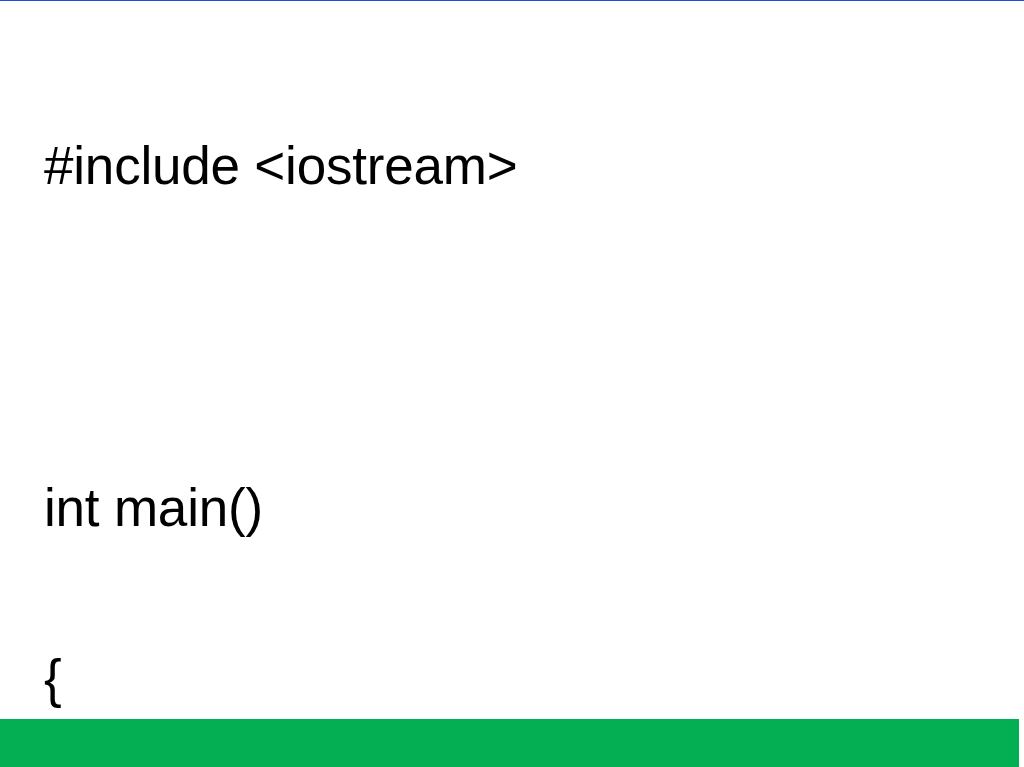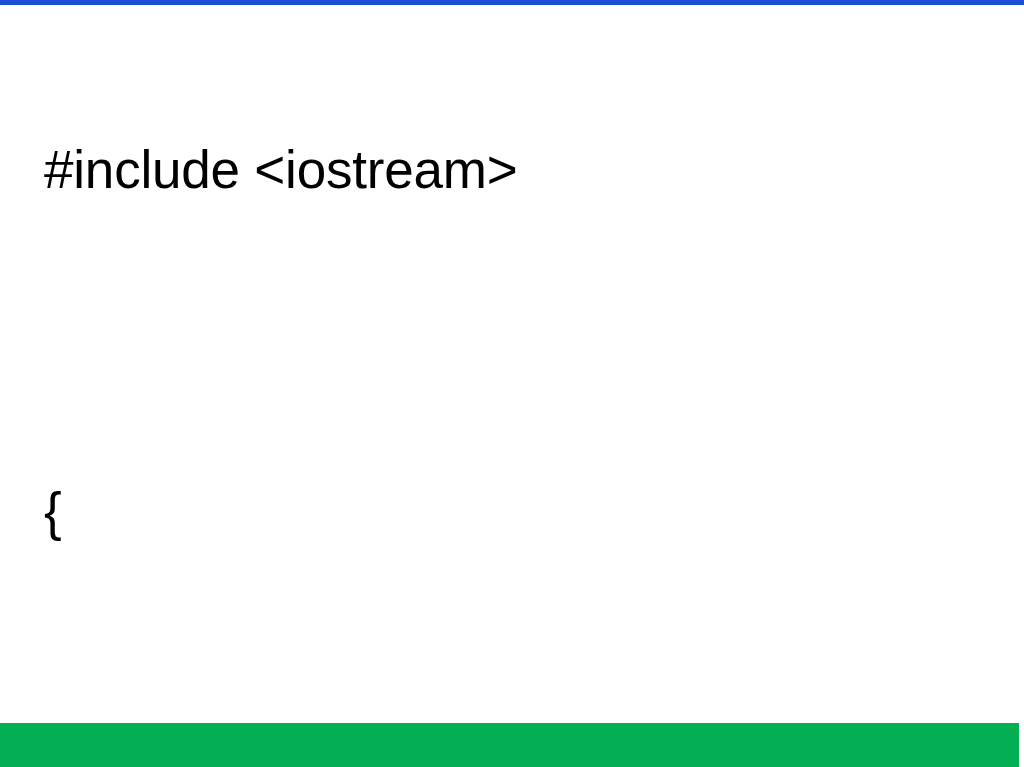--- a/index.html
+++ b/index.html
@@ -12,21 +12,21 @@
     font-family: "Liberation Sans", sans-serif;
   }
 
   .slide {
     position: relative;
     width: 1024px;
     height: 767px;
     background: #ffffff;
     overflow: hidden;
     box-sizing: border-box;
-    border-top: 5px solid #1d4ed8;
+    border-top: 1px solid #1d4ed8;
   }
 
   .code-block {
     position: absolute;
     left: 44px;
     top: 22px;
     width: 940px;
     color: #000000;
     font-family: "Liberation Sans", sans-serif;
     font-size: 53px;
@@ -55,20 +55,21 @@
   }
 </style>
 </head>
 <body>
 
 <div class="slide">
 
   <div class="code-block" style="color: rgb(0, 0, 0);">
     <span class="code-line">#include &lt;iostream&gt;</span>
     <span class="code-line blank"></span>
+    <span class="code-line">int main()</span>
     <span class="code-line">{</span>
     
     
     
     
     
   </div>
 
   <div class="accent-bar" style="background: rgb(4, 175, 83);"></div>
 

